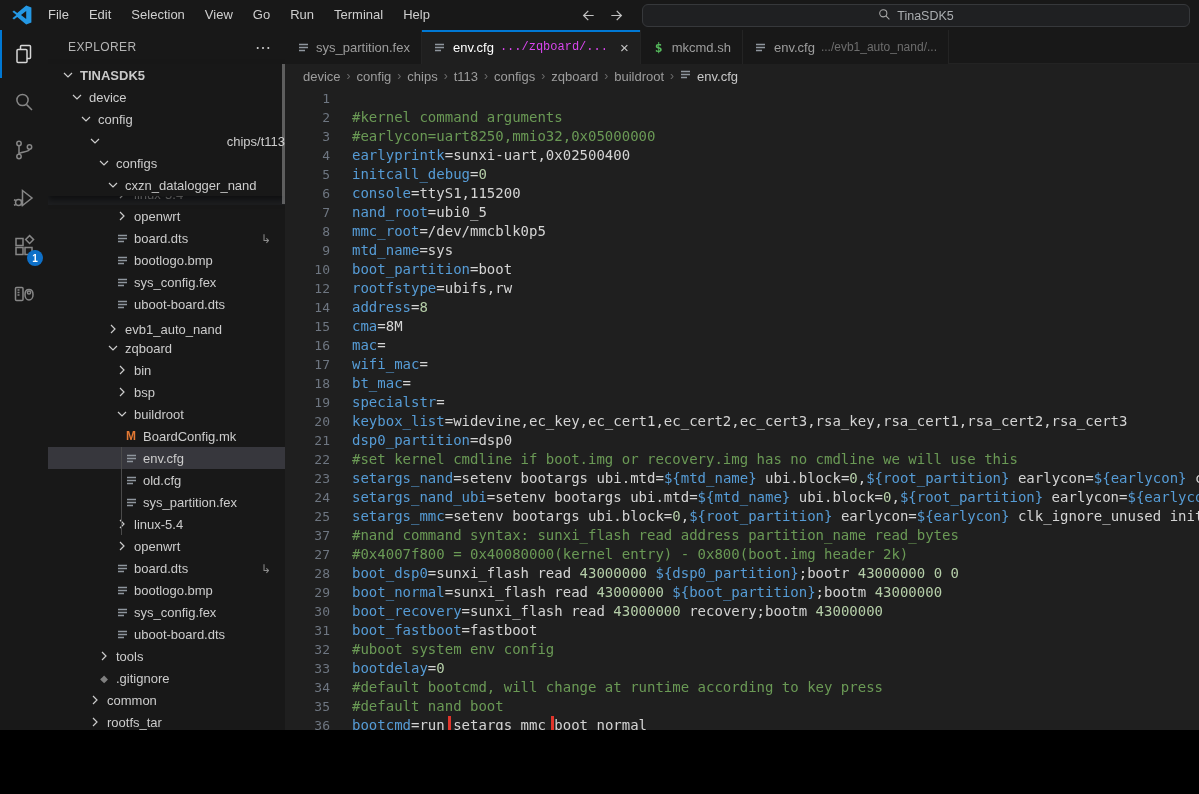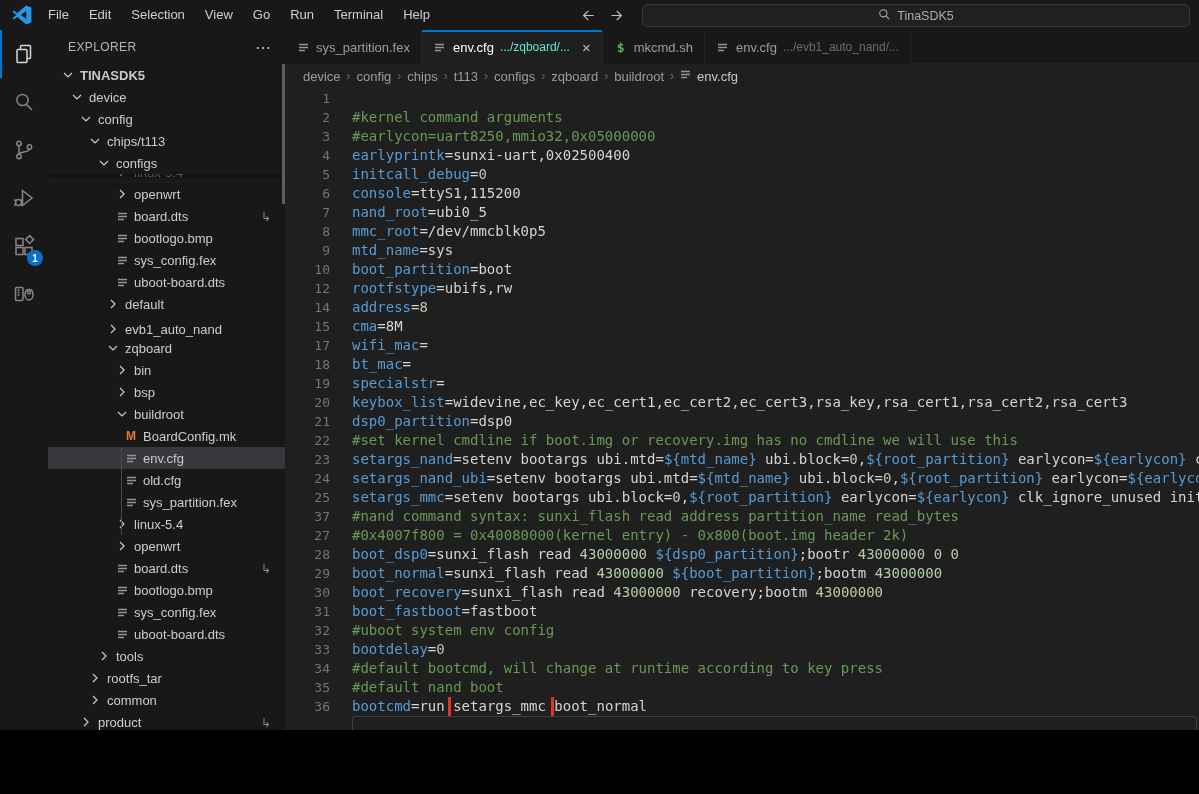--- a/index.html
+++ b/index.html
@@ -55,21 +55,21 @@
   .tguide{position:absolute;left:73px;top:383px;width:1px;height:88px;background:#4a4a4a;z-index:1;}
   .side-scroll{position:absolute;top:34px;right:0;width:3px;height:140px;background:rgba(210,210,210,.38);z-index:5;}
 
   
   .editorarea{flex:1;min-width:0;display:flex;flex-direction:column;background:#1f1f1f;}
   .tabs{height:34px;background:#181818;display:flex;box-shadow:inset 0 -1px 0 #232323;flex:none;}
   .tab{height:34px;display:flex;align-items:center;padding:0 11px;gap:6px;font-size:13px;
        color:#9d9d9d;background:#181818;border-right:1px solid #242424;white-space:nowrap;}
   .tab.active{background:#1f1f1f;color:#fff;box-shadow:inset 0 2px 0 var(--accent,#0078d4);}
   .tab .tab-desc{font-size:12px;color:#6d6d6d;}
-  .tab.active .tab-desc{color:#5eead4;}
+  .tab.active .tab-desc{color:#d946ef;font-family:Liberation Mono, monospace;}
   .tab-close{margin-left:6px;color:#c5c5c5;font-size:15px;line-height:15px;}
   .tab .ficon{width:14px;height:14px;display:flex;align-items:center;justify-content:center;}
 
   .breadcrumbs{height:24px;display:flex;align-items:center;padding-left:17px;font-size:13px;
                color:#9d9d9d;flex:none;}
   .crumb{padding:0 1px;}
   .crumb-sep{color:#6a6a6a;padding:0 5px;font-size:12px;}
   .crumb-file{display:flex;align-items:center;gap:5px;color:#c8c8c8;}
 
   
@@ -206,36 +206,44 @@
               <span class="tlabel">device</span>
             </div>
             <div class="trow" style="padding-left: 30px;">
               <span class="chev">
                 <svg width="16" height="16" viewBox="0 0 16 16">
                   <path d="M4 6l4 4 4-4" stroke="#cccccc" stroke-width="1.2" fill="none"></path>
                 </svg>
               </span>
               <span class="tlabel">config</span>
             </div>
-            <div class="trow" style="padding-left: 39px;">
+            <div class="trow" style="padding-left: 39px; justify-content: space-between;">
               <span class="chev">
                 <svg width="16" height="16" viewBox="0 0 16 16">
                   <path d="M4 6l4 4 4-4" stroke="#cccccc" stroke-width="1.2" fill="none"></path>
                 </svg>
               </span>
               <span class="tlabel">chips/t113</span>
             </div>
             <div class="trow" style="padding-left: 48px;">
               <span class="chev">
                 <svg width="16" height="16" viewBox="0 0 16 16">
                   <path d="M4 6l4 4 4-4" stroke="#cccccc" stroke-width="1.2" fill="none"></path>
                 </svg>
               </span>
               <span class="tlabel">configs</span>
             </div>
+            <div class="trow" style="padding-left: 57px;">
+              <span class="chev">
+                <svg width="16" height="16" viewBox="0 0 16 16">
+                  <path d="M4 6l4 4 4-4" stroke="#cccccc" stroke-width="1.2" fill="none"></path>
+                </svg>
+              </span>
+              <span class="tlabel">cxzn_datalogger_nand</span>
+            </div>
           </div>
           <div class="partialwrap">
             <div class="trow" style="padding-left: 66px;">
               <span class="chev">
                 <svg width="16" height="16" viewBox="0 0 16 16">
                   <path d="M6 4l4 4-4 4" stroke="#cccccc" stroke-width="1.2" fill="none"></path>
                 </svg>
               </span>
               <span class="tlabel">linux-5.4</span>
             </div>
@@ -274,28 +282,20 @@
             <span class="tlabel">sys_config.fex</span>
           </div>
           <div class="trow" style="padding-left: 66px;">
             <span class="ficon">
               <svg width="13" height="13" viewBox="0 0 13 13">
                 <path d="M2 3.5h9M2 6.5h9M2 9.5h6" stroke="#8f969e" stroke-width="1.4" fill="none"></path>
               </svg>
             </span>
             <span class="tlabel">uboot-board.dts</span>
           </div>
-          <div class="trow" style="padding-left: 57px;">
-            <span class="chev">
-              <svg width="16" height="16" viewBox="0 0 16 16">
-                <path d="M6 4l4 4-4 4" stroke="#cccccc" stroke-width="1.2" fill="none"></path>
-              </svg>
-            </span>
-            <span class="tlabel">default</span>
-          </div>
           <div class="trow" style="padding-left: 57px; align-items: flex-end;">
             <span class="chev">
               <svg width="16" height="16" viewBox="0 0 16 16">
                 <path d="M6 4l4 4-4 4" stroke="#cccccc" stroke-width="1.2" fill="none"></path>
               </svg>
             </span>
             <span class="tlabel">evb1_auto_nand</span>
           </div>
           <div class="trow" style="padding-left: 57px;">
             <span class="chev">
@@ -407,35 +407,39 @@
             <span class="tlabel">uboot-board.dts</span>
           </div>
           <div class="trow" style="padding-left: 48px;">
             <span class="chev">
               <svg width="16" height="16" viewBox="0 0 16 16">
                 <path d="M6 4l4 4-4 4" stroke="#cccccc" stroke-width="1.2" fill="none"></path>
               </svg>
             </span>
             <span class="tlabel">tools</span>
           </div>
+          <div class="trow" style="padding-left: 48px;">
+            <span class="ficon icon-git"></span>
+            <span class="tlabel">.gitignore</span>
+          </div>
           <div class="trow" style="padding-left: 39px;">
             <span class="chev">
               <svg width="16" height="16" viewBox="0 0 16 16">
                 <path d="M6 4l4 4-4 4" stroke="#cccccc" stroke-width="1.2" fill="none"></path>
               </svg>
             </span>
+            <span class="tlabel">common</span>
+          </div>
+          <div class="trow" style="padding-left: 39px;">
+            <span class="chev">
+              <svg width="16" height="16" viewBox="0 0 16 16">
+                <path d="M6 4l4 4-4 4" stroke="#cccccc" stroke-width="1.2" fill="none"></path>
+              </svg>
+            </span>
             <span class="tlabel">rootfs_tar</span>
-          </div>
-          <div class="trow" style="padding-left: 39px;">
-            <span class="chev">
-              <svg width="16" height="16" viewBox="0 0 16 16">
-                <path d="M6 4l4 4-4 4" stroke="#cccccc" stroke-width="1.2" fill="none"></path>
-              </svg>
-            </span>
-            <span class="tlabel">common</span>
           </div>
           <div class="trow" style="padding-left: 30px;">
             <span class="chev">
               <svg width="16" height="16" viewBox="0 0 16 16">
                 <path d="M6 4l4 4-4 4" stroke="#cccccc" stroke-width="1.2" fill="none"></path>
               </svg>
             </span>
             <span class="tlabel">product</span>
             <span class="symlink"></span>
           </div>
@@ -554,20 +558,24 @@
           </div>
           <div class="cl">
             <span class="ln">14</span>
             <span class="lt"><span class="seg-k">address</span><span class="seg-v">=</span><span class="seg-n">8</span></span>
           </div>
           <div class="cl">
             <span class="ln">15</span>
             <span class="lt"><span class="seg-k">cma</span><span class="seg-v">=8M</span></span>
           </div>
           <div class="cl">
+            <span class="ln">16</span>
+            <span class="lt"><span class="seg-k">mac</span><span class="seg-v">=</span></span>
+          </div>
+          <div class="cl">
             <span class="ln">17</span>
             <span class="lt"><span class="seg-k">wifi_mac</span><span class="seg-v">=</span></span>
           </div>
           <div class="cl">
             <span class="ln">18</span>
             <span class="lt"><span class="seg-k">bt_mac</span><span class="seg-v">=</span></span>
           </div>
           <div class="cl">
             <span class="ln">19</span>
             <span class="lt"><span class="seg-k">specialstr</span><span class="seg-v">=</span></span>

